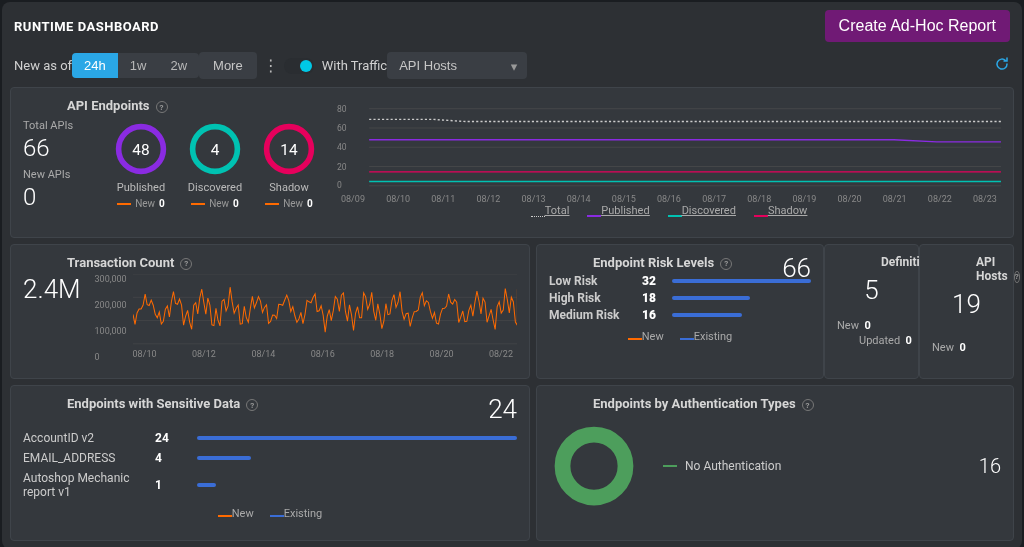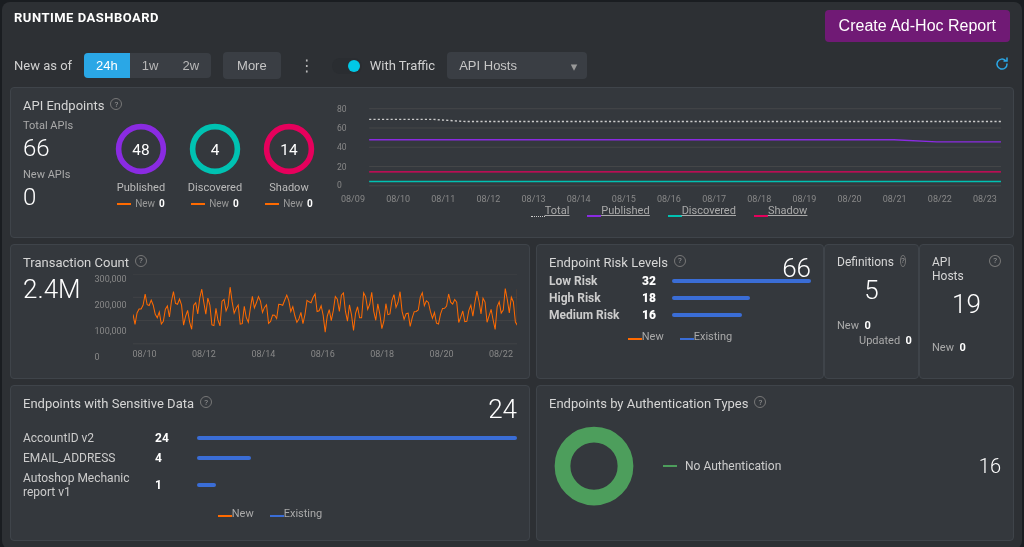--- a/index.html
+++ b/index.html
@@ -15,21 +15,21 @@
     display: flex;
     flex-direction: column;
     height: 100%;
     background: #2d3034;
     border-radius: 8px;
     margin: 2px;
   }
   
   .header {
     display: flex;
-    align-items: flex-start;
+    align-items: center;
     justify-content: space-between;
     padding: 8px 12px 4px;
     gap: 28px;
   }
   .header-title {
     font-weight: 700;
     font-size: 13px;
     letter-spacing: 0.5px;
     color: #fff;
   }
@@ -40,21 +40,20 @@
     border-radius: 4px;
     padding: 7px 14px;
     font-size: 16px;
     font-weight: 500;
     cursor: pointer;
   }
   
   .filters {
     display: flex;
     align-items: center;
-    gap: 12px;
     padding: 6px 12px 8px;
     font-size: 13px;
     color: #c6c6c6;
   }
   .filters-label { color: #d0d0d0; }
   .seg {
     display: inline-flex;
     background: #3a3e44;
     border-radius: 4px;
     overflow: hidden;
@@ -138,24 +137,25 @@
   .card {
     background: #34383d;
     border: 1px solid #3f444a;
     border-radius: 4px;
     padding: 10px 12px;
     position: relative;
   }
   .card-title {
     font-size: 13px;
     color: #d6d6d6;
-    font-weight: 400;
-    display: flex;
-    align-items: flex-start;
+    font-weight: 700;
+    display: flex;
+    align-items: flex-end;
     gap: 6px;
+    margin-left: 44px;
   }
   .help-ic {
     width: 12px; height: 12px;
     border: 1px solid #777;
     border-radius: 50%;
     display:inline-flex;align-items:center;justify-content:center;
     font-size:8px;color:#999;
   }
   .big-num {
     font-size: 26px;

